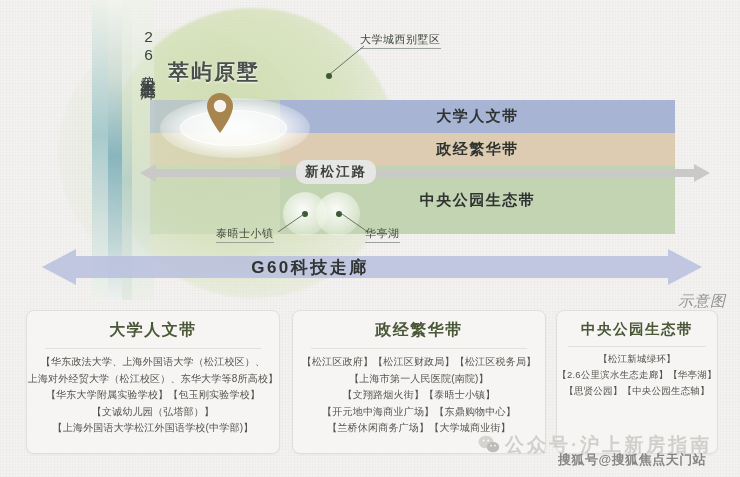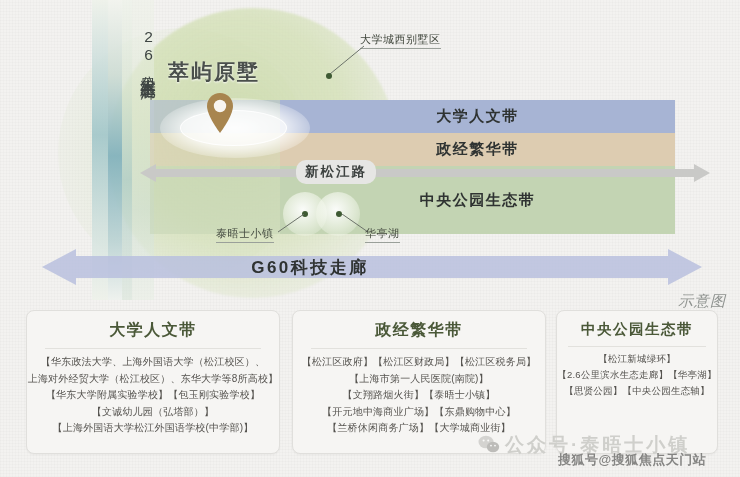--- a/index.html
+++ b/index.html
@@ -252,14 +252,14 @@
 </div>
 
 <svg class="wm-pub-icon" viewBox="0 0 22 20">
   <ellipse cx="8" cy="8" rx="7.5" ry="6.3" fill="#b9b9b5"></ellipse>
   <ellipse cx="15" cy="13" rx="6.2" ry="5.2" fill="#8f8f8b"></ellipse>
   <circle cx="5.6" cy="6.6" r="1" fill="#fff"></circle>
   <circle cx="10.2" cy="6.6" r="1" fill="#fff"></circle>
   <circle cx="13" cy="11.6" r=".9" fill="#fff"></circle>
   <circle cx="17" cy="11.6" r=".9" fill="#fff"></circle>
 </svg>
-<div class="wm-pub">公众号·泰晤士小镇</div>
+<div class="wm-pub">公众号·沪上新房指南</div>
 <div class="wm-sohu">搜狐号@搜狐焦点天门站</div>
 
 </body></html>

